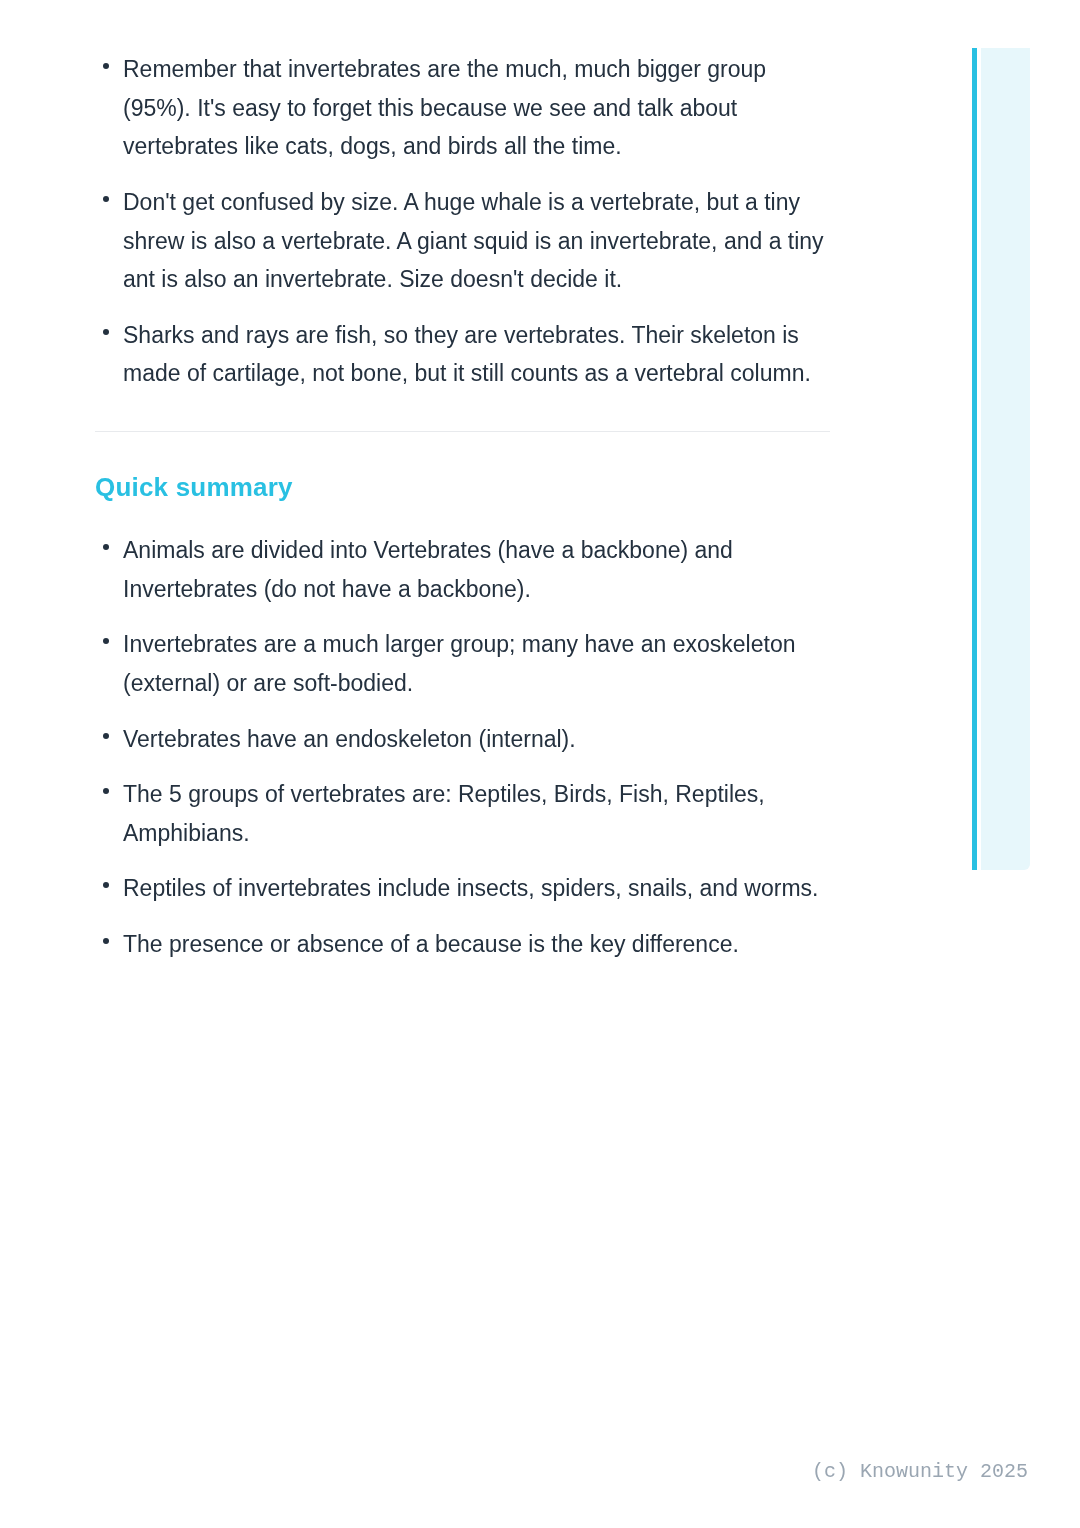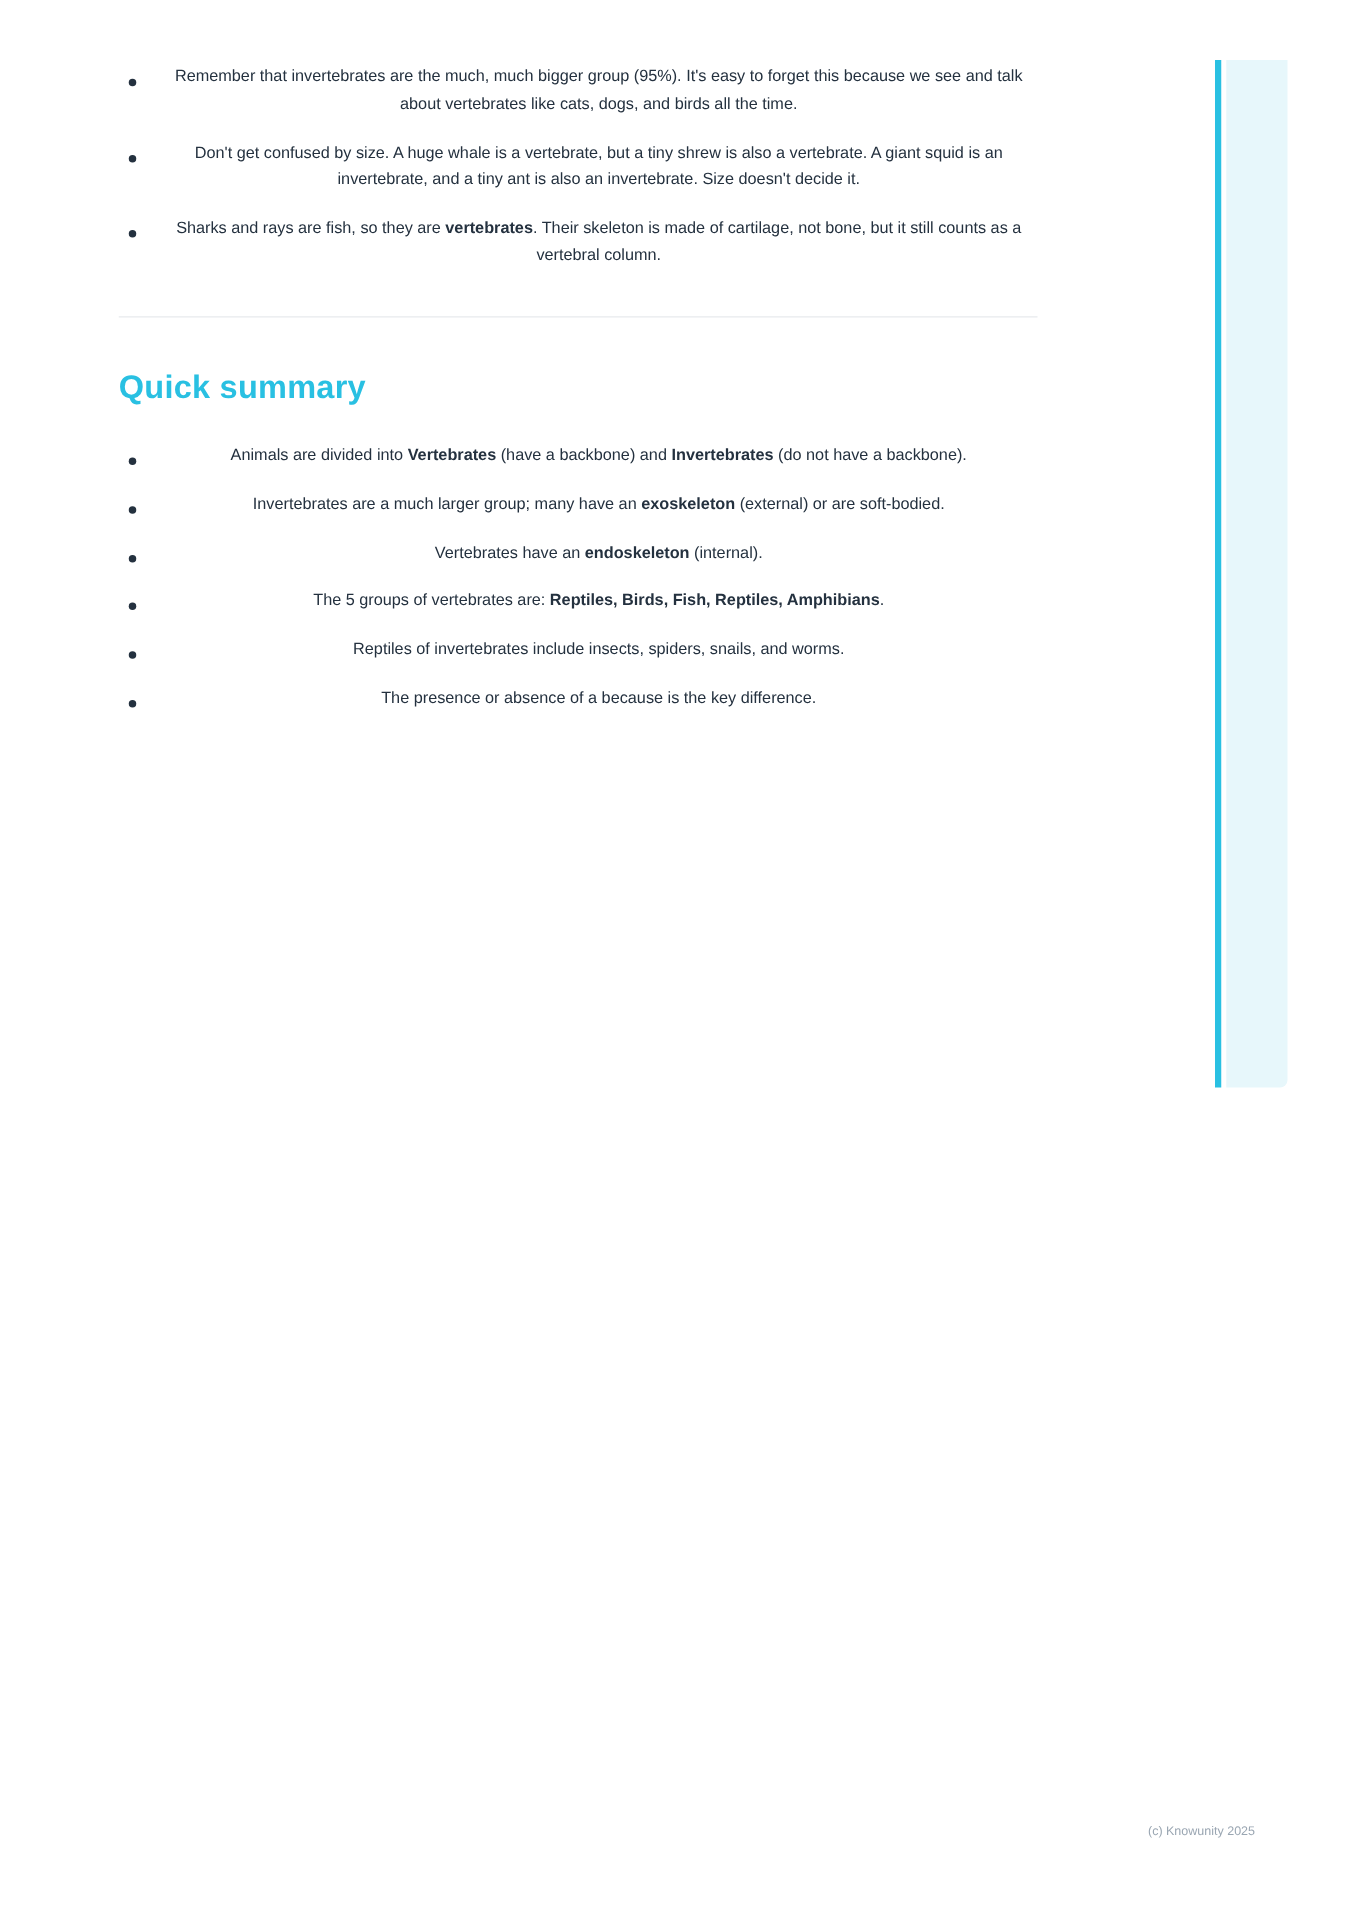--- a/index.html
+++ b/index.html
@@ -12,36 +12,35 @@
   *{margin:0;padding:0;box-sizing:border-box;}
   html,body{width:1080px;height:1528px;background:#ffffff;overflow:hidden;}
   body{font-family:"Liberation Sans", sans-serif;color:var(--text);}
   .page{position:relative;width:1080px;height:1528px;background:#ffffff;}
   .content{position:absolute;left:95px;top:50px;width:740px;}
   ul.bullets{list-style:none;}
   ul.bullets li{
     position:relative;
     padding-left:28px;
     margin-bottom:17px;
-    font-size:13px;
+    font-size:23px;
     line-height:1.68;
     color:var(--text);
-    text-align:center;
   }
   ul.bullets li::before{
     content:"";
     position:absolute;
     left:8px;
     top:13px;
     width:6px;
     height:6px;
     border-radius:50%;
     background:var(--text);
   }
-  ul.bullets li .bold{font-weight:700;}
+  ul.bullets li .bold{font-weight:400;}
   .divider{
     border:none;
     border-top:1px solid var(--divider);
     margin:38px 0 0 0;
     width:735px;
   }
   .heading{
     margin-top:40px;
     margin-bottom:28px;
     font-size:26px;
@@ -61,24 +60,25 @@
     position:absolute;
     left:981px;
     top:48px;
     width:49px;
     height:822px;
     background:var(--panel);
     border-radius:0 0 6px 0;
   }
   .footer{
     position:absolute;
-    right:76px;
+    right:52px;
     top:1460px;
-    font-size:10px;
+    font-size:20px;
     color:var(--muted);
+    font-family:Liberation Mono, monospace;
   }
 </style>
 </head>
 <body>
 
 <div class="page">
 
   <div class="content">
     <ul class="bullets">
         <li><span>Remember that invertebrates are the much, much bigger group (95%). It's easy to forget this because we see and talk about vertebrates like cats, dogs, and birds all the time.</span></li>

